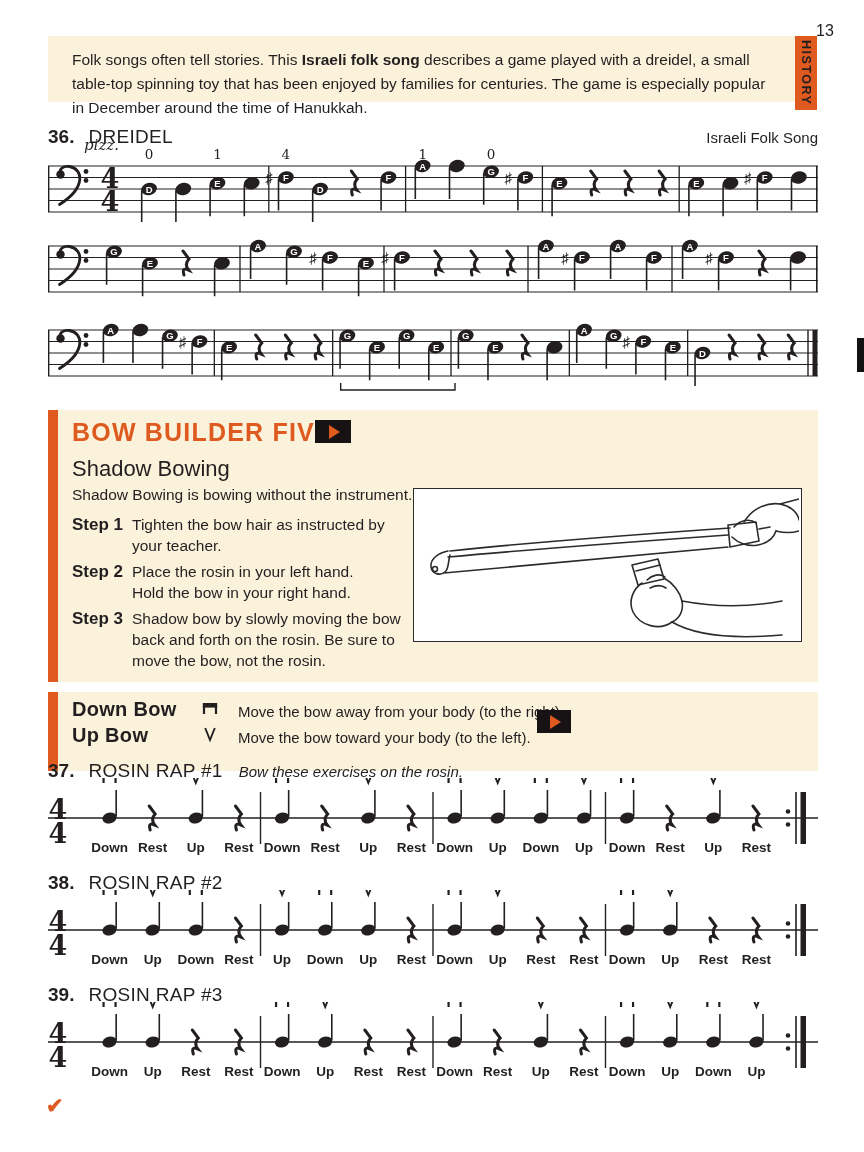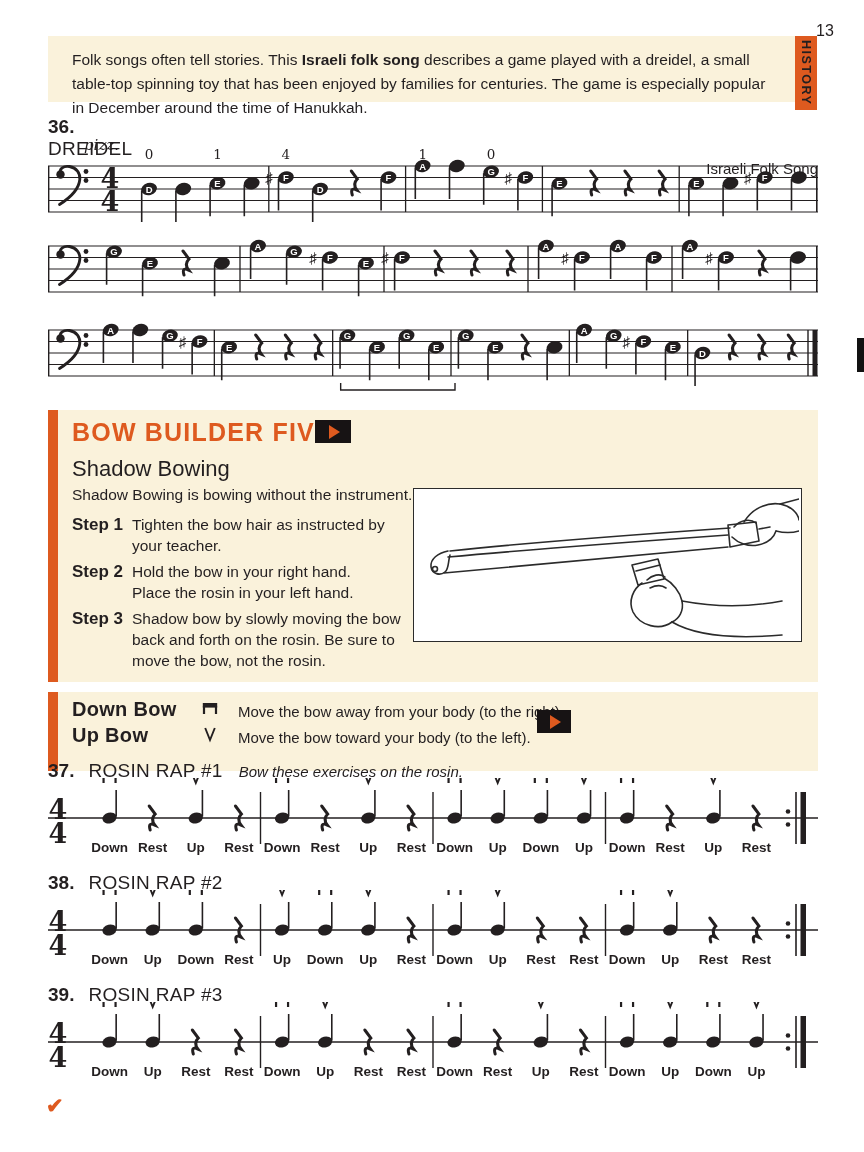--- a/index.html
+++ b/index.html
@@ -54,21 +54,21 @@
 
   <div class="abs page-num">13</div>
 
   <div class="abs history-box">
     <div class="history-text"><span>Folk songs often tell stories.  This </span><b>Israeli folk song</b><span> describes a game played with a dreidel, a small table-top spinning toy that has been enjoyed by families for centuries.  The game is especially popular in December around the time of Hanukkah.</span></div>
   </div>
   <div class="abs history-tab">
       <span>HISTORY</span>
     </div>
 
-  <div class="abs ex-header" style="top:116px;flex-direction:column;">
+  <div class="abs ex-header" style="top:126px;">
     <span class="ex-num">36.</span>
     <span class="ex-title">DREIDEL</span>
     <span class="ex-credit">Israeli Folk Song</span>
   </div>
 
   <svg class="staff abs" id="staff0" style="top:136px;" width="770" height="96">
       <line x1="0" y1="30" x2="770" y2="30" stroke="#231F20" stroke-width="1.1"></line>
       <line x1="0" y1="41.5" x2="770" y2="41.5" stroke="#231F20" stroke-width="1.1"></line>
       <line x1="0" y1="53" x2="770" y2="53" stroke="#231F20" stroke-width="1.1"></line>
       <line x1="0" y1="64.5" x2="770" y2="64.5" stroke="#231F20" stroke-width="1.1"></line>
@@ -309,22 +309,22 @@
       <div class="step">
         <div class="step-label">Step 1</div>
         <div class="step-text">
             <div>Tighten the bow hair as instructed by</div>
             <div>your teacher.</div>
           </div>
       </div>
       <div class="step">
         <div class="step-label">Step 2</div>
         <div class="step-text">
+            <div>Place the rosin in your left hand.</div>
             <div>Hold the bow in your right hand.</div>
-            <div>Place the rosin in your left hand.</div>
           </div>
       </div>
       <div class="step">
         <div class="step-label">Step 3</div>
         <div class="step-text">
             <div>Shadow bow by slowly moving the bow</div>
             <div>back and forth on the rosin. Be sure to</div>
             <div>move the bow, not the rosin.</div>
           </div>
       </div>

